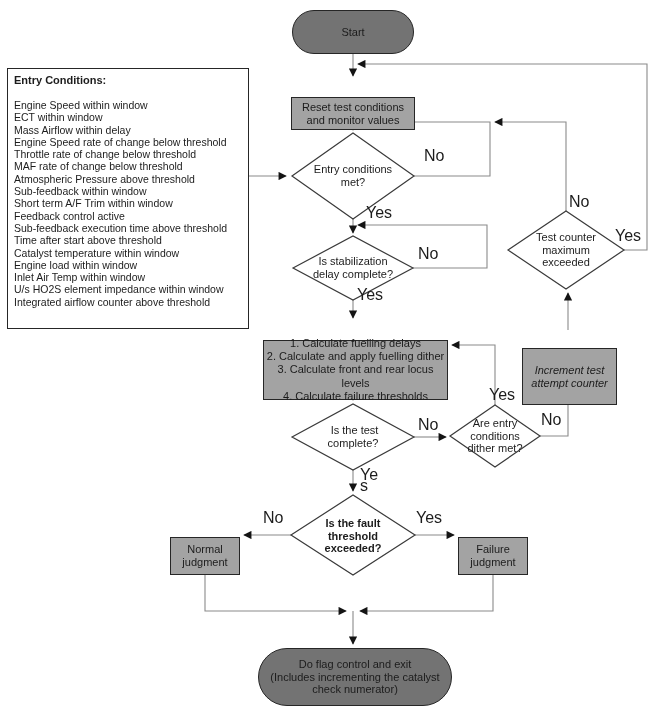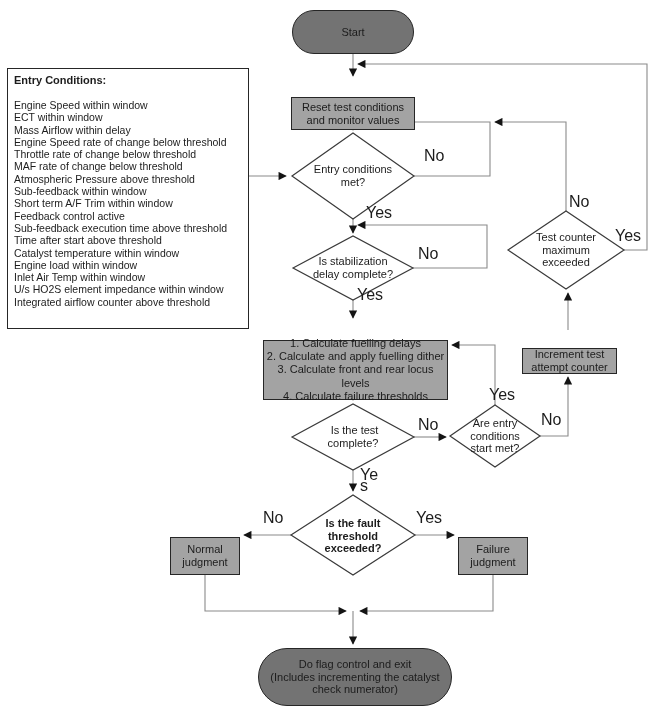--- a/index.html
+++ b/index.html
@@ -115,27 +115,27 @@
     <div>2.  Calculate and apply fuelling dither</div>
     <div>3.  Calculate front and rear locus levels</div>
     <div>4.  Calculate failure thresholds</div>
   </div>
 
   <div class="node diamond-text" style="left:293px;top:417px;width:120px;height:40px;text-align:right;"><span>Is the test
 complete?</span></div>
 
   <div class="node diamond-text" style="left:450px;top:415px;width:90px;height:42px;line-height:12.5px;"><span>Are entry
 conditions
-start met?</span></div>
+dither met?</span></div>
 
   <div class="node diamond-text" style="left:508px;top:230px;width:116px;height:40px;line-height:12.5px;"><span>Test counter
 maximum
 exceeded</span></div>
 
-  <div class="node box" style="left:522px;top:330px;width:95px;height:26px;"><span>Increment test
+  <div class="node box" style="left:522px;top:330px;width:95px;height:57px;font-style:italic;"><span>Increment test
 attempt counter</span></div>
 
   <div class="node diamond-text" style="left:293px;top:516px;width:120px;height:40px;line-height:12.5px;font-weight:bold;"><span>Is the fault
 threshold
 exceeded?</span></div>
 
   <div class="node box" style="left:170px;top:519px;width:70px;height:38px;"><span>Normal
 judgment</span></div>
 
   <div class="node box" style="left:458px;top:519px;width:70px;height:38px;"><span>Failure

